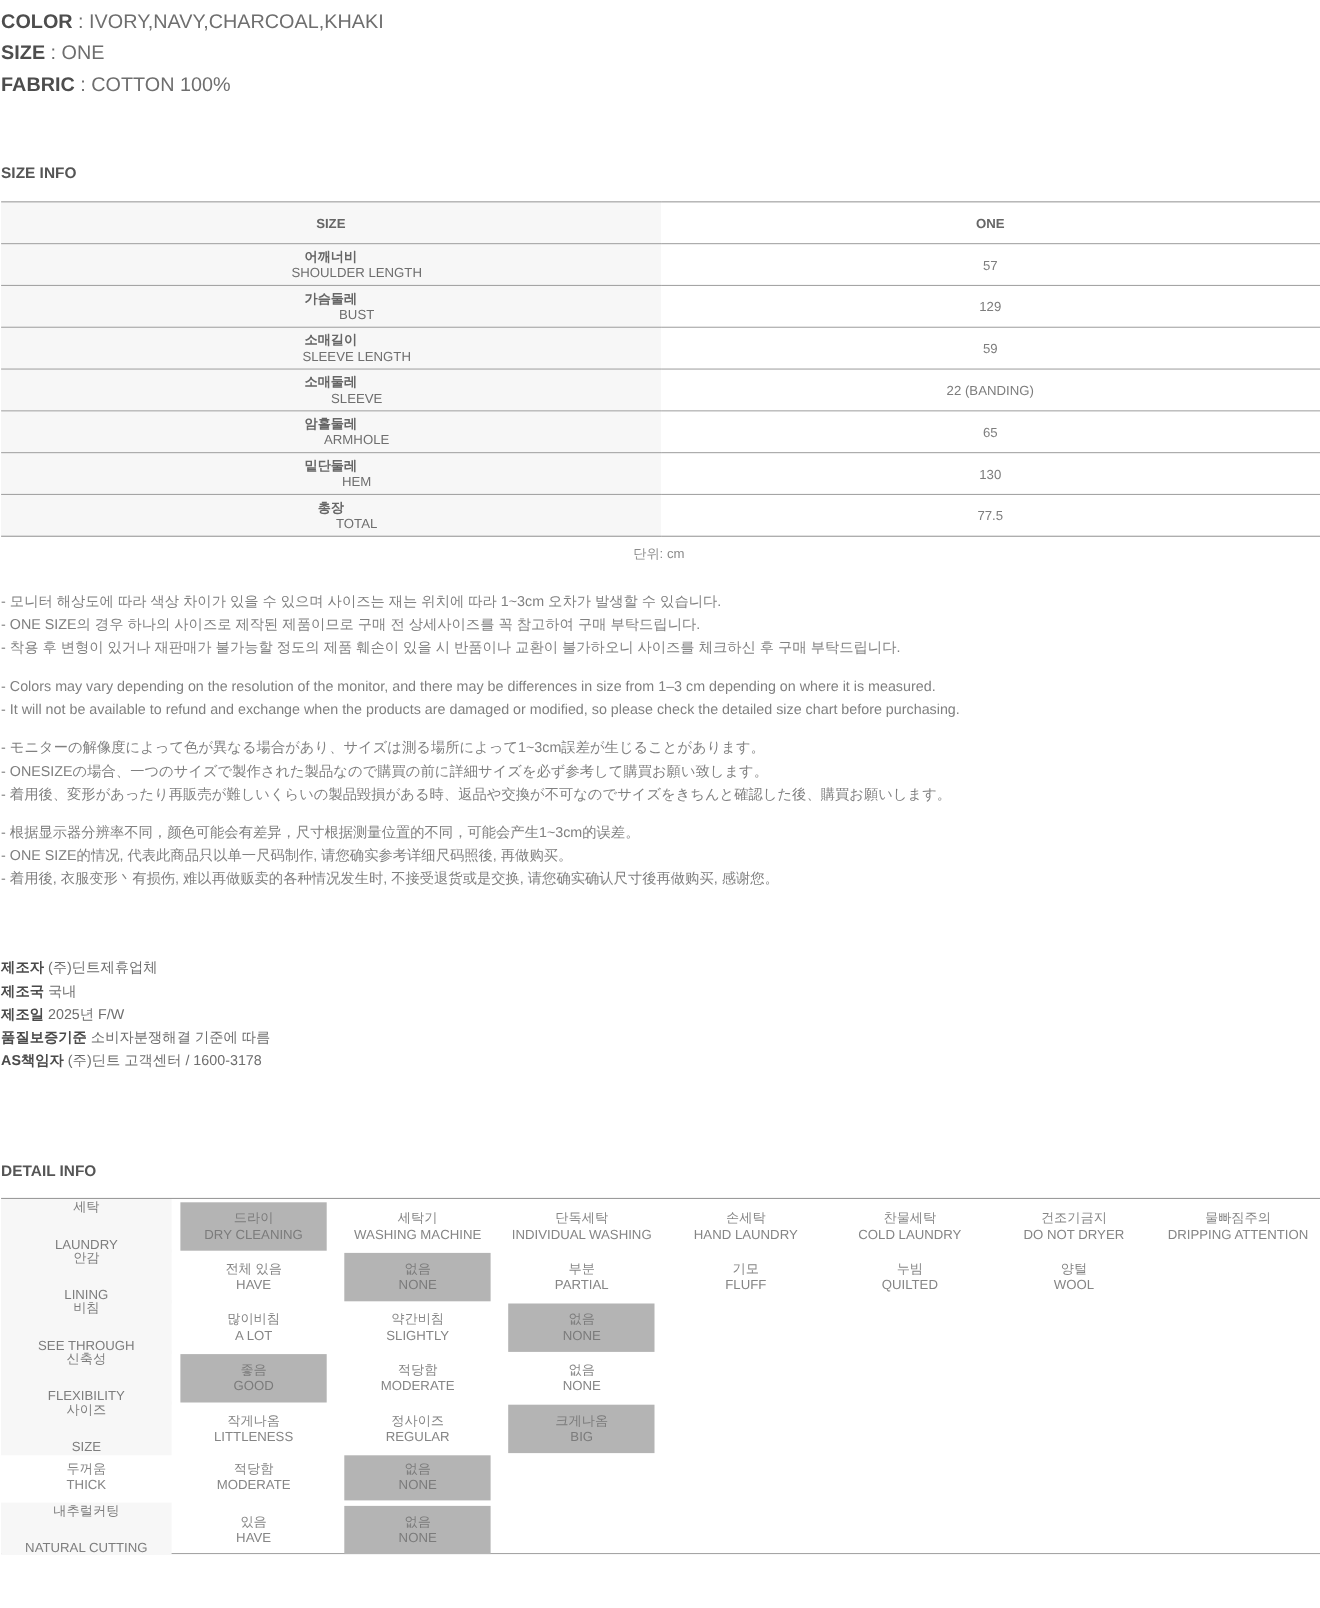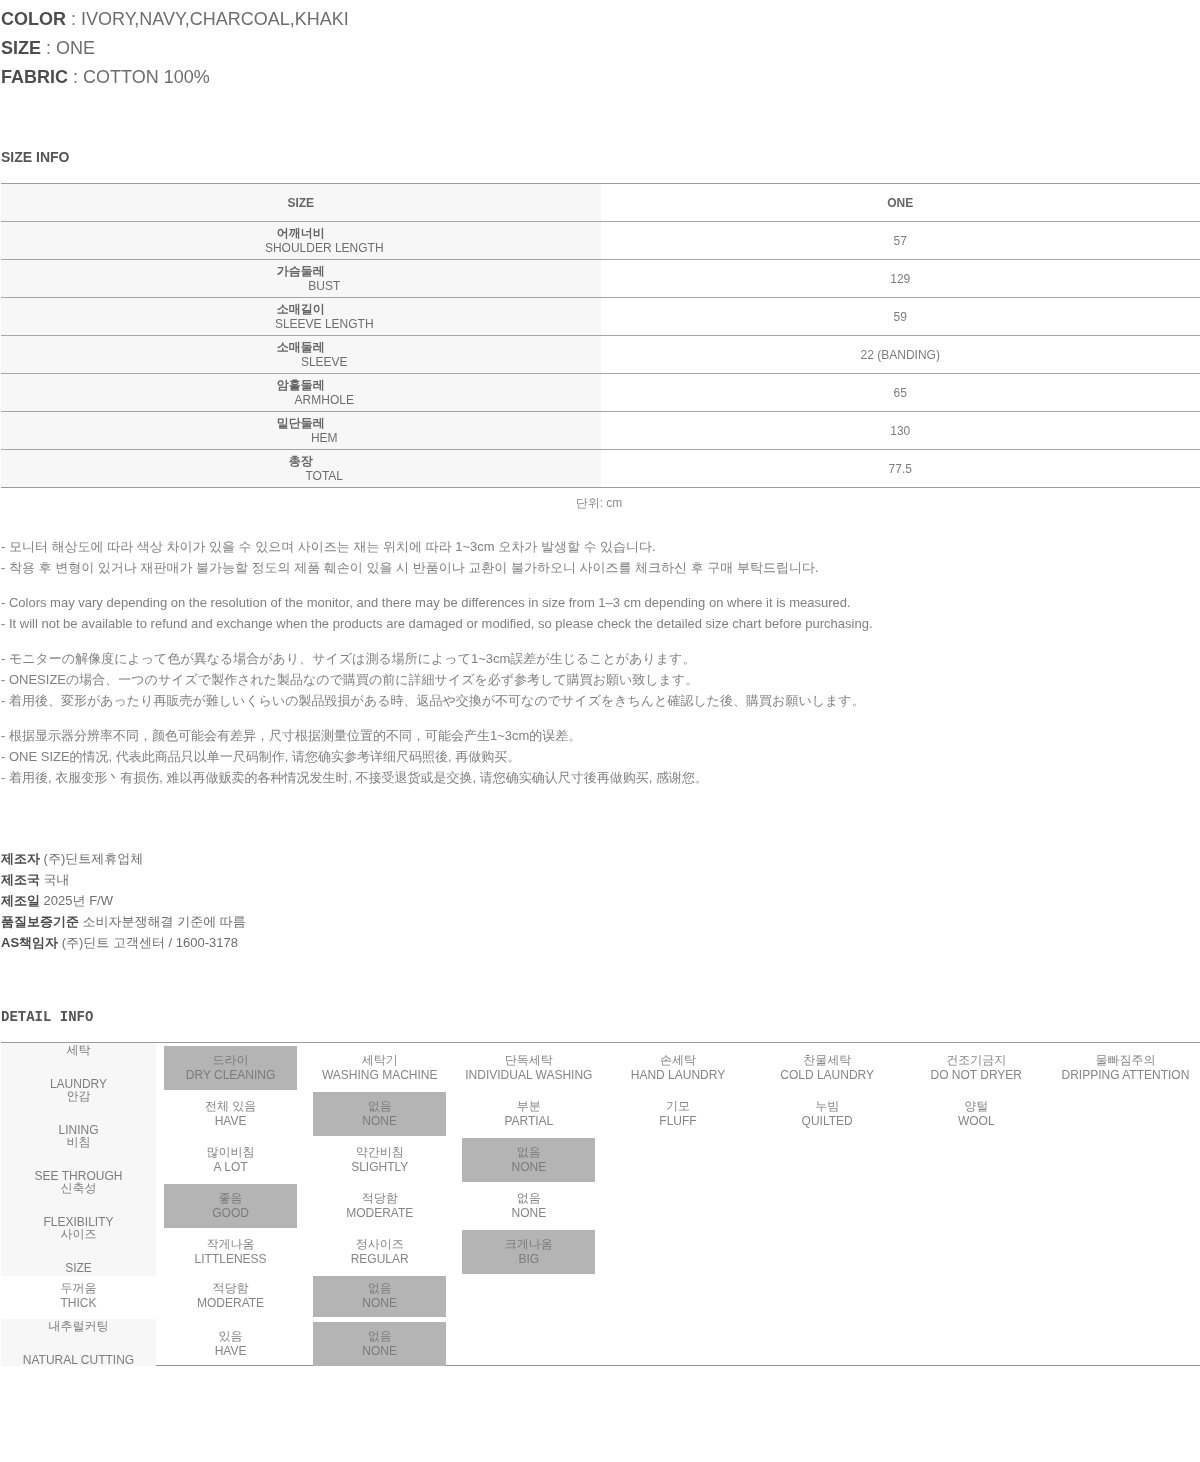--- a/index.html
+++ b/index.html
@@ -16,21 +16,21 @@
   .meta-line { font-size:18px; line-height:29px; color:#6e6e6e; }
   .meta-line b { color:#4d4d4d; font-weight:bold; }
 
   
   .section-title {
     font-size:14px; font-weight:bold; color:#555;
     line-height:17px;
   }
   .title-sizeinfo { margin-top:57px; }
   .title-checkit  { margin-top:44px; }
-  .title-detail   { margin-top:56px;font-family:Liberation Mono, monospace; }
+  .title-detail   { margin-top:82px; }
 
   
   table.size-table {
     width:100%; border-collapse:collapse; margin-top:17px;
     border-top:1px solid #9b9b9b; border-bottom:1px solid #9b9b9b;
   }
   table.size-table tr { border-top:1px solid #a5a5a5; }
   table.size-table tr:first-child { border-top:none; }
   table.size-table td { width:50%; text-align:center; vertical-align:middle; padding:0; }
   table.size-table .hcell { height:37px; font-size:12px; font-weight:bold; color:#666; }
@@ -155,20 +155,21 @@
         </tr>
       </tbody>
   </table>
 
   <div class="unit-note">단위: cm</div>
 
 
   <div id="check">
       <div class="check-group first">
         <div class="check-line">- 모니터 해상도에 따라 색상 차이가 있을 수 있으며 사이즈는 재는 위치에 따라 1~3cm 오차가 발생할 수 있습니다.</div>
+        <div class="check-line">- ONE SIZE의 경우 하나의 사이즈로 제작된 제품이므로 구매 전 상세사이즈를 꼭 참고하여 구매 부탁드립니다.</div>
         <div class="check-line">- 착용 후 변형이 있거나 재판매가 불가능할 정도의 제품 훼손이 있을 시 반품이나 교환이 불가하오니 사이즈를 체크하신 후 구매 부탁드립니다.</div>
       </div>
       <div class="check-group">
         <div class="check-line">- Colors may vary depending on the resolution of the monitor, and there may be differences in size from 1–3 cm depending on where it is measured.</div>
         <div class="check-line">- It will not be available to refund and exchange when the products are damaged or modified, so please check the detailed size chart before purchasing.</div>
       </div>
       <div class="check-group">
         <div class="check-line">- モニターの解像度によって色が異なる場合があり、サイズは測る場所によって1~3cm誤差が生じることがあります。</div>
         <div class="check-line">- ONESIZEの場合、一つのサイズで製作された製品なので購買の前に詳細サイズを必ず参考して購買お願い致します。</div>
         <div class="check-line">- 着用後、変形があったり再販売が難しいくらいの製品毀損がある時、返品や交換が不可なのでサイズをきちんと確認した後、購買お願いします。</div>

